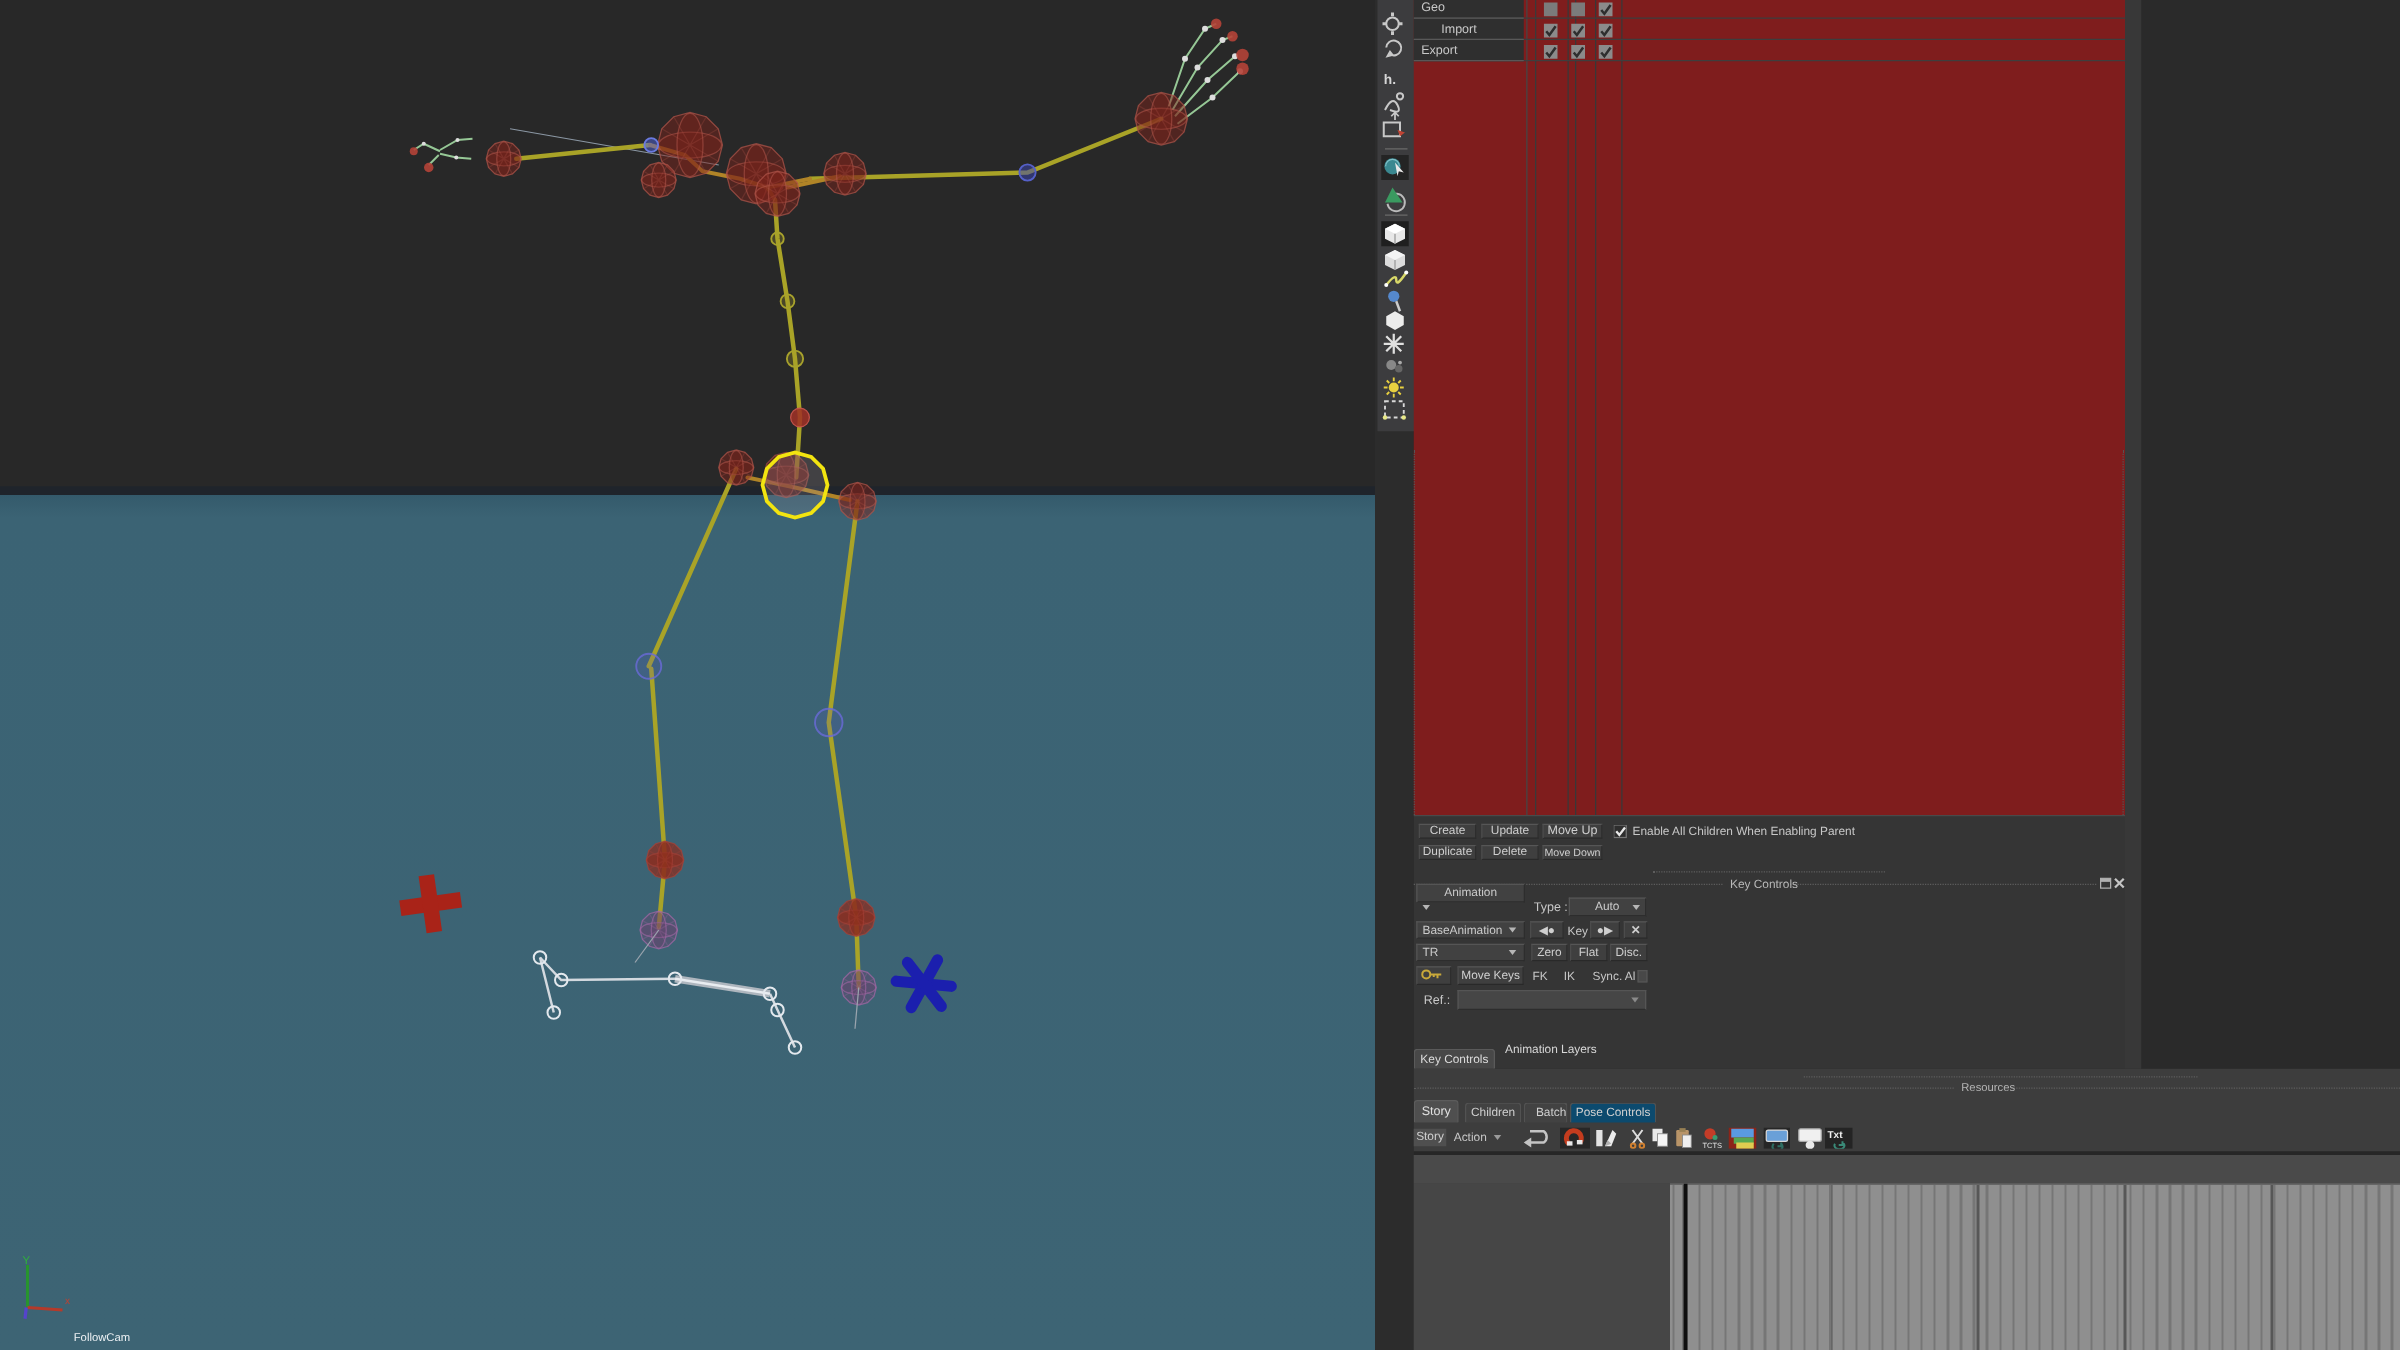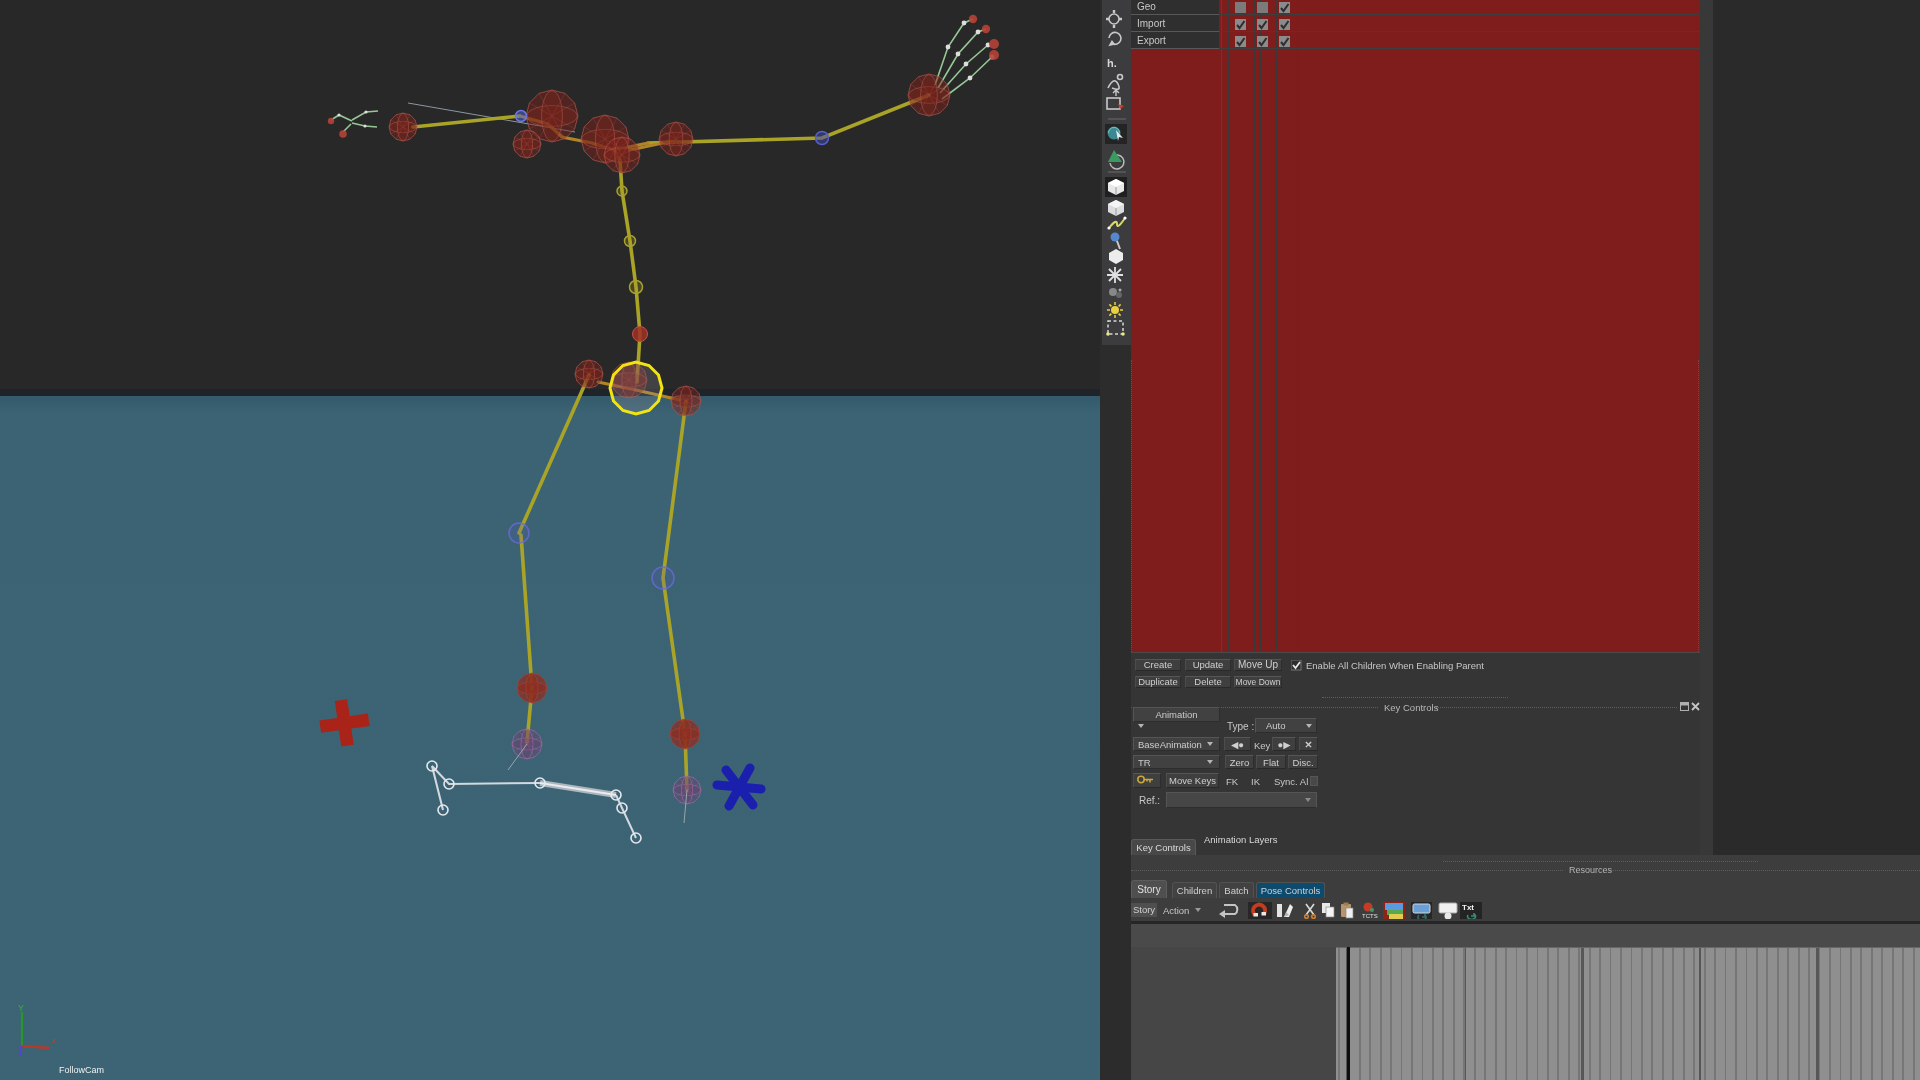--- a/index.html
+++ b/index.html
@@ -213,21 +213,21 @@
 <div class="a" style="left:129px;top:0;width:1px;height:652px;background:#383838"></div>
 <div class="a" style="left:145px;top:0;width:1px;height:652px;background:#383838"></div>
 <div class="a" style="left:166px;top:0;width:1px;height:652px;background:#383838"></div>
 <div class="a" style="left:0;top:14px;width:569px;height:1px;background:#3e3e3e"></div>
 <div class="a" style="left:0;top:31px;width:569px;height:1px;background:#3e3e3e"></div>
 <div class="a" style="left:0;top:48px;width:569px;height:1px;background:#3e3e3e"></div>
 <div class="a" style="left:0;top:14px;width:88px;height:1px;background:#585858"></div>
 <div class="a" style="left:0;top:31px;width:88px;height:1px;background:#585858"></div>
 <div class="a" style="left:0;top:48px;width:88px;height:1px;background:#585858"></div>
 <div class="lbl" style="left:6px;top:1px">Geo</div>
-<div class="lbl" style="left:6px;top:18px">Import</div>
+<div class="lbl" style="left:22px;top:18px">Import</div>
 <div class="lbl" style="left:6px;top:35px">Export</div>
 <svg class="a" style="left:104px;top:0" width="66" height="50" viewBox="0 0 66 50">
 <g fill="#7b7b7b">
           <rect x="0" y="2" width="11" height="11"></rect>
           <rect x="22" y="2" width="11" height="11"></rect>
         </g>
 <g fill="#8b8b8b">
           <rect x="44" y="2" width="11" height="11"></rect>
           <rect x="0" y="19" width="11" height="11"></rect>
           <rect x="22" y="19" width="11" height="11"></rect>
@@ -268,21 +268,21 @@
 <div class="dot" style="left:301px;top:55px;width:245px"></div>
 <div class="lbl" style="left:253px;top:50px;font-size:9.5px;color:#b8b8b8">Key Controls</div>
 <svg class="a" style="left:549px;top:50px" width="20" height="10">
         <rect x="0.5" y="0.5" width="8" height="8" fill="none" stroke="#b0b0b0"></rect>
         <rect x="0.5" y="0.5" width="8" height="3" fill="#b0b0b0"></rect>
         <path d="M12,1 l7,7 M19,1 l-7,7" stroke="#c4c4c4" stroke-width="1.8"></path>
       </svg>
 <div class="dd" style="left:2px;top:55px;width:87px;height:15px;text-align:center;line-height:14px">Animation</div>
 <div class="arr" style="left:7px;top:72px"></div>
 <div class="lbl" style="left:96px;top:69px;font-size:10px">Type :</div>
-<div class="dd" style="left:124px;top:66px;width:62px;height:15px;line-height:14px;padding-left:10px">Auto</div>
+<div class="dd" style="left:124px;top:66px;width:62px;height:15px;line-height:14px;padding-left:20px">Auto</div>
 <div class="arr" style="left:175px;top:72px"></div>
 <div class="dd" style="left:2px;top:85px;width:87px;height:14px;line-height:13px;padding-left:4px">BaseAnimation</div>
 <div class="arr" style="left:76px;top:90px"></div>
 <div class="btn" style="left:93px;top:85px;width:27px;height:14px;line-height:13px">◀●</div>
 <div class="lbl gt" style="left:123px;top:88px;font-size:9.5px">Key</div>
 <div class="btn" style="left:141px;top:85px;width:24px;height:14px;line-height:13px">●▶</div>
 <div class="btn" style="left:168px;top:85px;width:19px;height:14px;line-height:13px;font-weight:bold">✕</div>
 <div class="dd" style="left:2px;top:103px;width:87px;height:14px;line-height:13px;padding-left:4px">TR</div>
 <div class="arr" style="left:76px;top:108px"></div>
 <div class="btn" style="left:94px;top:103px;width:29px;height:14px;line-height:13px">Zero</div>
@@ -307,21 +307,21 @@
 <div class="a" style="left:1700px;top:0;width:12px;height:855px;background:#383838"></div>
 <div class="a" style="left:1712px;top:0;width:208px;height:855px;background:#2a2a2a;border-left:1px solid #383838"></div>
 
 <div class="a" style="left:1131px;top:855px;width:789px;height:225px;background:#3d3d3d">
 <div class="dot" style="left:312px;top:6px;width:315px"></div>
 <div class="dot" style="left:0;top:15px;width:432px"></div>
 <div class="dot" style="left:478px;top:15px;width:311px"></div>
 <div class="lbl" style="left:438px;top:10px;font-size:9px;color:#b4b4b4">Resources</div>
 <div class="a" style="left:0;top:25px;width:36px;height:18px;background:#4f4f4f;border:1px solid #5c5c5c;border-bottom:none;border-radius:3px 3px 0 0;color:#e0e0e0;font-size:10px;text-align:center;line-height:17px">Story</div>
 <div class="a" style="left:41px;top:27px;width:45px;height:16px;background:#424242;border:1px solid #525252;border-bottom:none;border-radius:3px 3px 0 0;color:#d0d0d0;font-size:9.5px;text-align:center;line-height:15px">Children</div>
-<div class="a" style="left:88px;top:27px;width:35px;height:16px;background:#424242;border:1px solid #525252;border-bottom:none;border-radius:3px 3px 0 0;color:#d0d0d0;font-size:9.5px;text-align:center;line-height:15px">Batch</div>
+<div class="a" style="left:88px;top:27px;width:35px;height:16px;background:#424242;border:1px solid #525252;border-bottom:none;border-radius:3px 3px 0 0;color:#d0d0d0;font-size:9.5px;text-align:right;line-height:15px">Batch</div>
 <div class="a" style="left:125px;top:27px;width:69px;height:16px;background:#0c4a6e;border:1px solid #525252;border-bottom:none;border-radius:3px 3px 0 0;color:#d0d0d0;font-size:9.5px;text-align:center;line-height:15px">Pose Controls</div>
 <div class="a" style="left:0;top:48px;width:26px;height:14px;background:#4f4f4f;color:#d0d0d0;font-size:9.5px;text-align:center;line-height:13px">Story</div>
 <div class="lbl gt" style="left:32px;top:50px;font-size:9.5px">Action</div>
 <div class="arr" style="left:64px;top:53px;border-top-color:#9a9a9a"></div>
 <svg class="a" style="left:86px;top:47px" width="380" height="17" viewBox="0 0 380 17">
 <path d="M6,12 h12 a5.5,5.5 0 0 0 0,-9 h-11" fill="none" stroke="#c4c4c4" stroke-width="2"></path>
         <path d="M8,8 v8 l-6,-4z" fill="#c4c4c4"></path>
 <rect x="31" y="0" width="24" height="17" fill="#272727"></rect>
         <path d="M38,13 a6,6 0 1 1 9,-1" fill="none" stroke="#c43c1e" stroke-width="4"></path>
         <rect x="44.5" y="10" width="4.5" height="3.5" fill="#e8e8e8"></rect>

